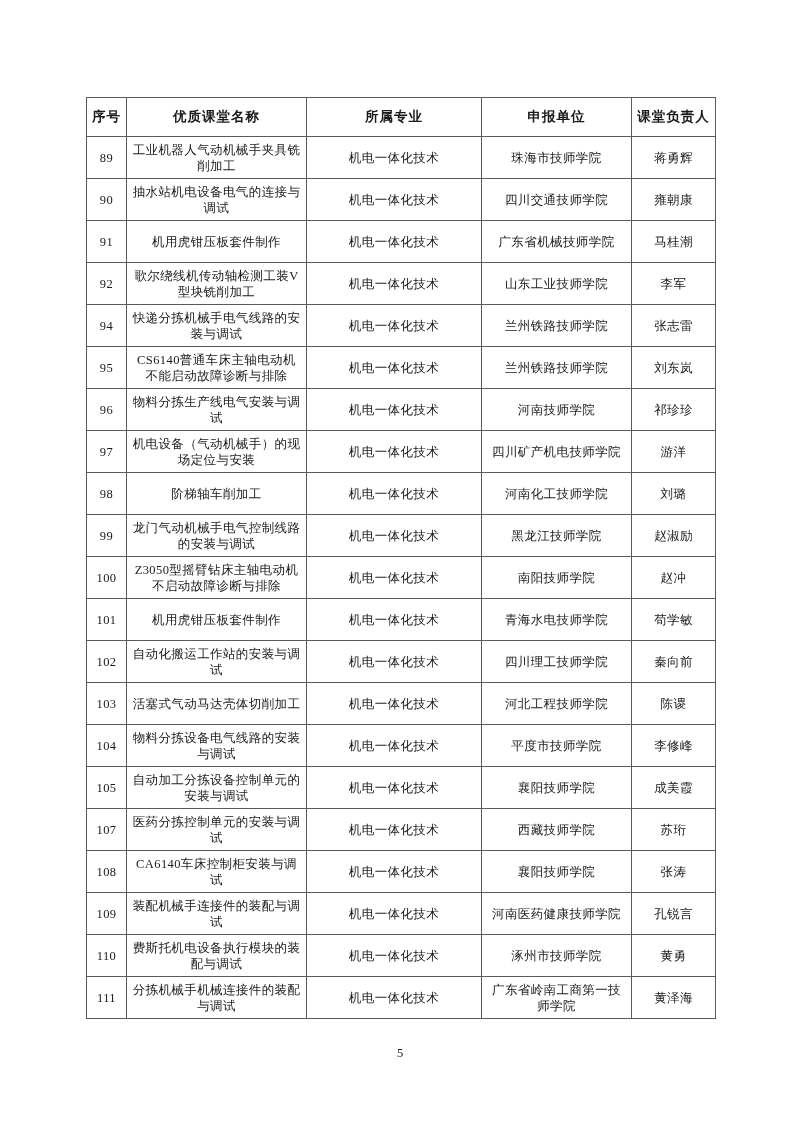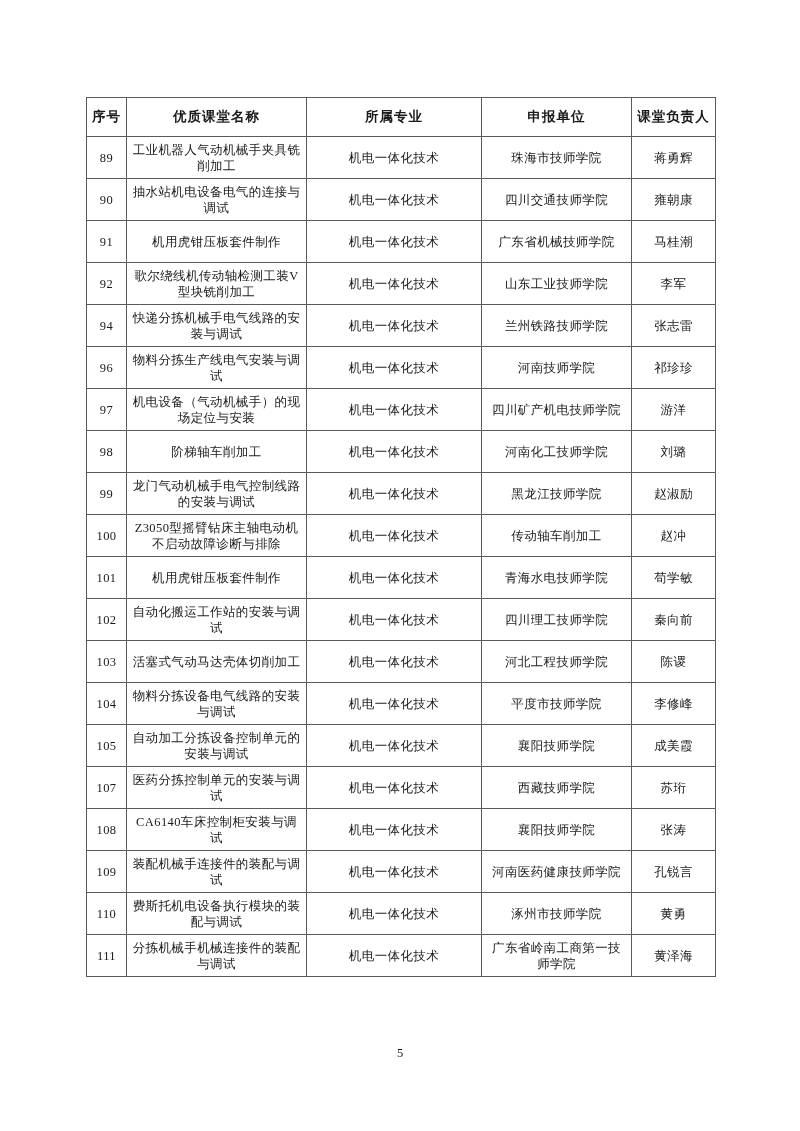--- a/index.html
+++ b/index.html
@@ -146,20 +146,27 @@
             <td class="person">李军</td>
           </tr>
           <tr>
             <td class="seq">94</td>
             <td class="name">快递分拣机械手电气线路的安装与调试</td>
             <td class="major">机电一体化技术</td>
             <td class="unit">兰州铁路技师学院</td>
             <td class="person">张志雷</td>
           </tr>
           <tr>
+            <td class="seq">95</td>
+            <td class="name">CS6140普通车床主轴电动机不能启动故障诊断与排除</td>
+            <td class="major">机电一体化技术</td>
+            <td class="unit">兰州铁路技师学院</td>
+            <td class="person">刘东岚</td>
+          </tr>
+          <tr>
             <td class="seq">96</td>
             <td class="name">物料分拣生产线电气安装与调试</td>
             <td class="major">机电一体化技术</td>
             <td class="unit u-center">河南技师学院</td>
             <td class="person">祁珍珍</td>
           </tr>
           <tr>
             <td class="seq">97</td>
             <td class="name">机电设备（气动机械手）的现场定位与安装</td>
             <td class="major">机电一体化技术</td>
@@ -177,21 +184,21 @@
             <td class="seq">99</td>
             <td class="name">龙门气动机械手电气控制线路的安装与调试</td>
             <td class="major">机电一体化技术</td>
             <td class="unit u-center">黑龙江技师学院</td>
             <td class="person">赵淑励</td>
           </tr>
           <tr>
             <td class="seq">100</td>
             <td class="name">Z3050型摇臂钻床主轴电动机不启动故障诊断与排除</td>
             <td class="major">机电一体化技术</td>
-            <td class="unit u-center">传动轴车削加工</td>
+            <td class="unit u-center">南阳技师学院</td>
             <td class="person">赵冲</td>
           </tr>
           <tr>
             <td class="seq">101</td>
             <td class="name">机用虎钳压板套件制作</td>
             <td class="major">机电一体化技术</td>
             <td class="unit">青海水电技师学院</td>
             <td class="person">苟学敏</td>
           </tr>
           <tr>

